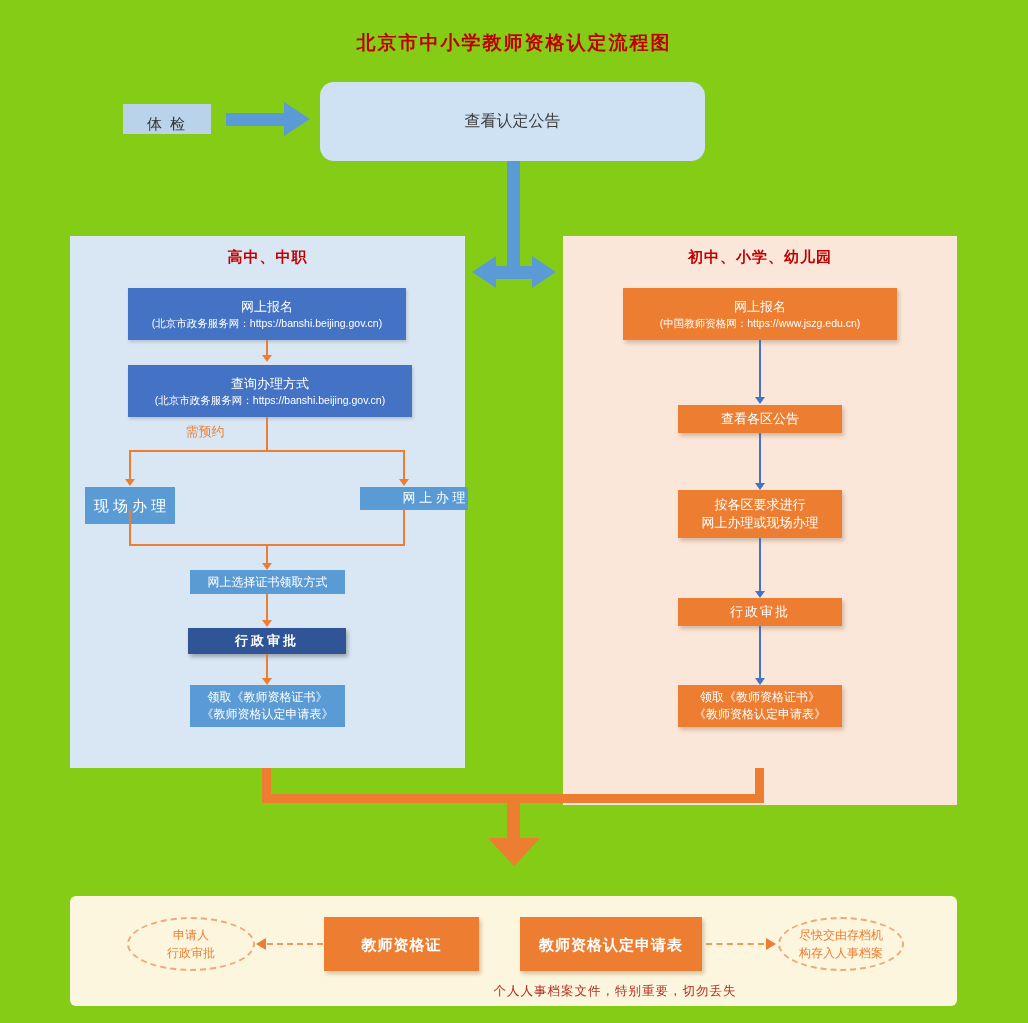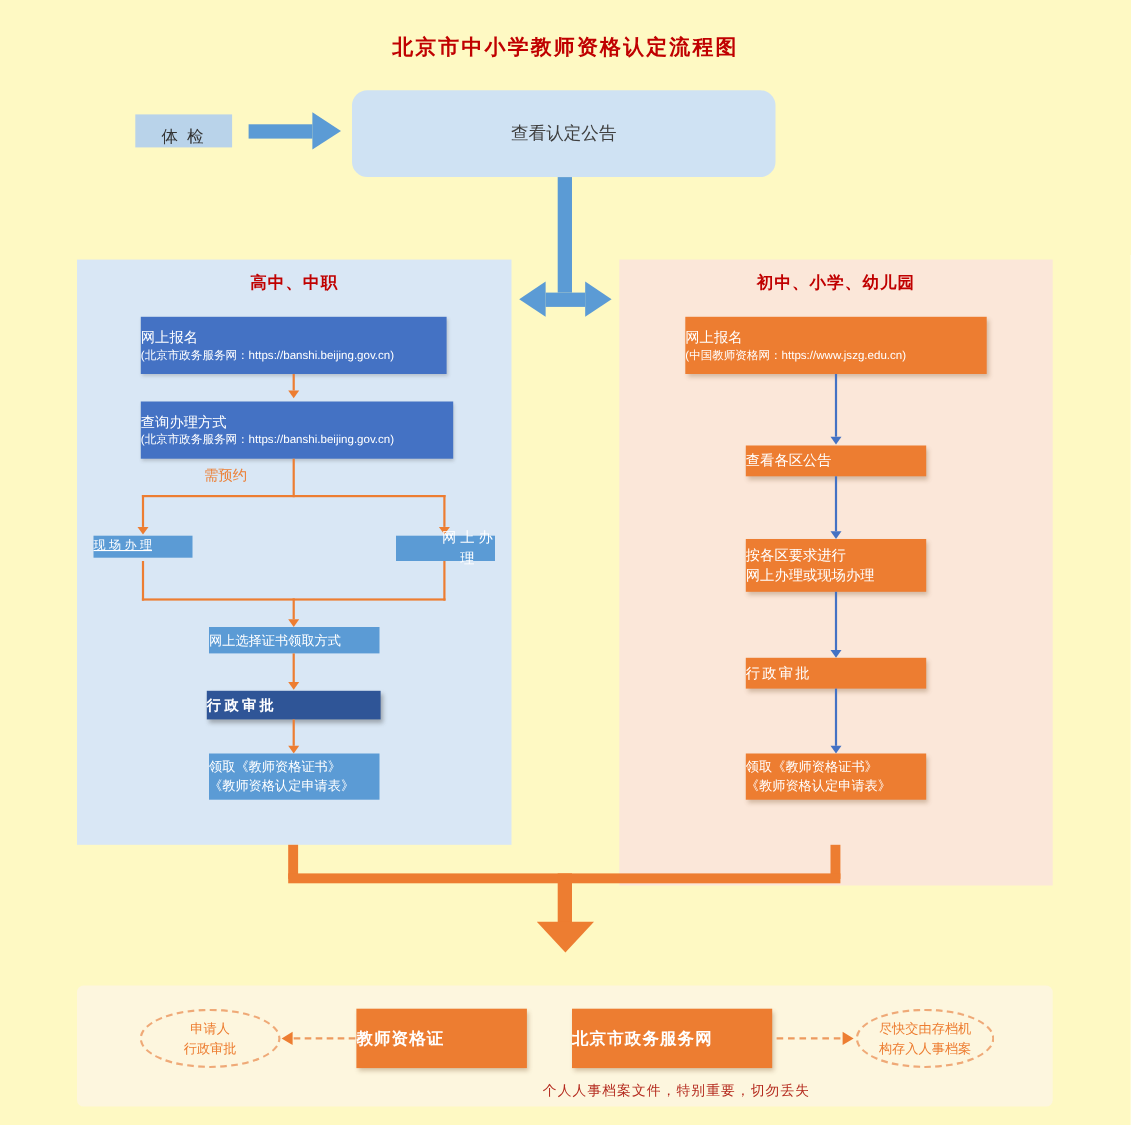--- a/index.html
+++ b/index.html
@@ -1,23 +1,23 @@
 <!DOCTYPE html>
 <html><head>
 <meta charset="utf-8">
 <style>
   * { margin:0; padding:0; box-sizing:border-box; }
   html,body { background:#ffffff; }
   body { font-family:"Liberation Sans", sans-serif; }
-  .page { position:relative; width:1028px; height:1023px; background:#fef9c3; margin:0 auto; overflow:hidden; }
+  .page { position:relative; width:1028px; height:1023px; background:#84cc16; margin:0 auto; overflow:hidden; }
   .abs { position:absolute; }
   .title { top:30px; left:0; width:100%; text-align:center; color:#c00000; font-size:19px; font-weight:bold; letter-spacing:2px; }
   .panel { position:absolute; }
   .panel-title { position:absolute; left:0; width:100%; text-align:center; color:#c00000; font-size:15px; font-weight:bold; letter-spacing:1px; }
-  .box { position:absolute; display:flex; flex-direction:column; align-items:flex-start; justify-content:center; color:#ffffff; text-align:center; line-height:1.4; }
+  .box { position:absolute; display:flex; flex-direction:column; align-items:center; justify-content:center; color:#ffffff; text-align:center; line-height:1.4; }
   .box .l1 { font-size:13px; }
   .box .l2 { font-size:10.5px; }
   .blue { background:#4472c4; box-shadow:1px 2px 3px rgba(80,80,80,.25); }
   .lblue { background:#5b9bd5; }
   .dblue { background:#2f5597; box-shadow:2px 3px 4px rgba(70,70,70,.4); }
   .orangebox { background:#ed7d31; box-shadow:2px 3px 4px rgba(120,80,40,.3); }
   .exam-box { background:#b9d3ea; color:#333333; font-size:15px; display:flex; align-items:flex-end; justify-content:center; letter-spacing:2px; }
   .notice-box { background:#cfe2f3; border-radius:14px; color:#3f3f3f; display:flex; flex-direction:column; justify-content:center; align-items:center; gap:5px; font-size:16px; }
   .shaft { position:absolute; background:#5b9bd5; }
   .tri { position:absolute; width:0; height:0; }
@@ -74,24 +74,24 @@
 
     <div class="orange-label" style="left:95px;top:187px;width:80px;">需预约</div>
 
     <div class="vline oline" style="left:196px;top:181px;height:35px;"></div>
     <div class="hline oline" style="left:59px;top:214px;width:276px;"></div>
     <div class="vline oline" style="left:59px;top:214px;height:29px;"></div>
     <div class="vline oline" style="left:333px;top:214px;height:29px;"></div>
     <div class="ah o" style="left:55px;top:243px;"></div>
     <div class="ah o" style="left:329px;top:243px;"></div>
 
-    <div class="box lblue" style="left:15px;top:251px;width:90px;height:20px;font-size:11px;text-decoration:underline;">
+    <div class="box lblue" style="left:15px;top:251px;width:90px;height:37px;font-size:15px;">
       <span>现 场 办 理</span>
     </div>
-    <div class="box lblue" style="left:290px;top:251px;width:90px;height:23px;font-size:13px;padding-left:40px;">
+    <div class="box lblue" style="left:290px;top:251px;width:108px;height:23px;font-size:13px;padding-left:40px;">
       <span>网 上 办 理</span>
     </div>
 
     <div class="vline oline" style="left:59px;top:274px;height:36px;"></div>
     <div class="vline oline" style="left:333px;top:274px;height:36px;"></div>
     <div class="hline oline" style="left:59px;top:308px;width:276px;"></div>
     <div class="vline oline" style="left:196px;top:308px;height:19px;"></div>
     <div class="ah o" style="left:192px;top:327px;"></div>
 
     <div class="box lblue" style="left:120px;top:334px;width:155px;height:24px;font-size:12px;">
@@ -167,21 +167,21 @@
     </div>
 
     <div class="dash" style="left:197px;top:47px;width:56px;"></div>
     <div class="tri" style="left:186px;top:42px;border-top:6px solid transparent;border-bottom:6px solid transparent;border-right:10px solid #ed7d31;"></div>
 
     <div class="box orangebox" style="left:254px;top:21px;width:155px;height:54px;font-size:15px;font-weight:bold;letter-spacing:1px;">
       <span>教师资格证</span>
     </div>
 
     <div class="box orangebox" style="left:450px;top:21px;width:182px;height:54px;font-size:15px;font-weight:bold;letter-spacing:1px;">
-      <span>北京市政务服务网</span>
+      <span>教师资格认定申请表</span>
     </div>
 
     <div class="dash" style="left:636px;top:47px;width:58px;"></div>
     <div class="tri" style="left:696px;top:42px;border-top:6px solid transparent;border-bottom:6px solid transparent;border-left:10px solid #ed7d31;"></div>
 
     <div class="ellipse" style="left:708px;top:21px;width:126px;height:54px;">
       <div>尽快交由存档机</div>
       <div>构存入人事档案</div>
     </div>
 

